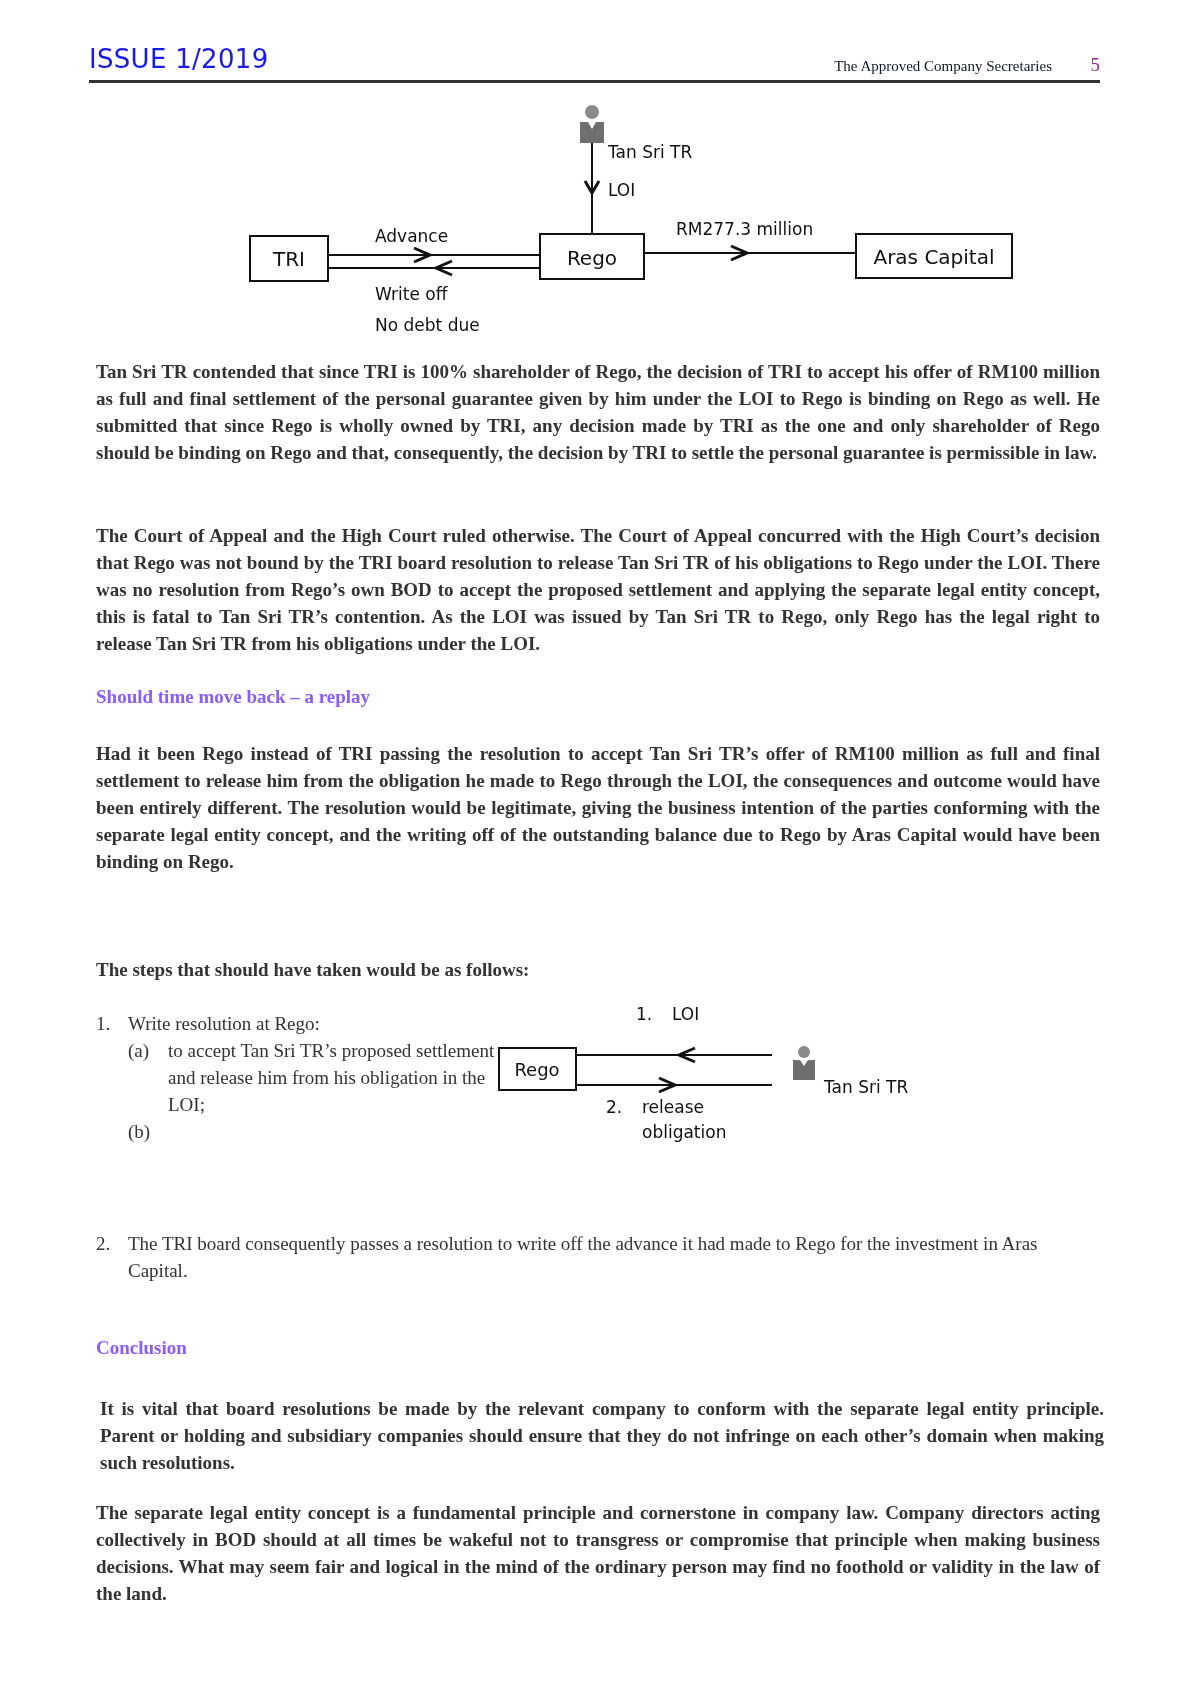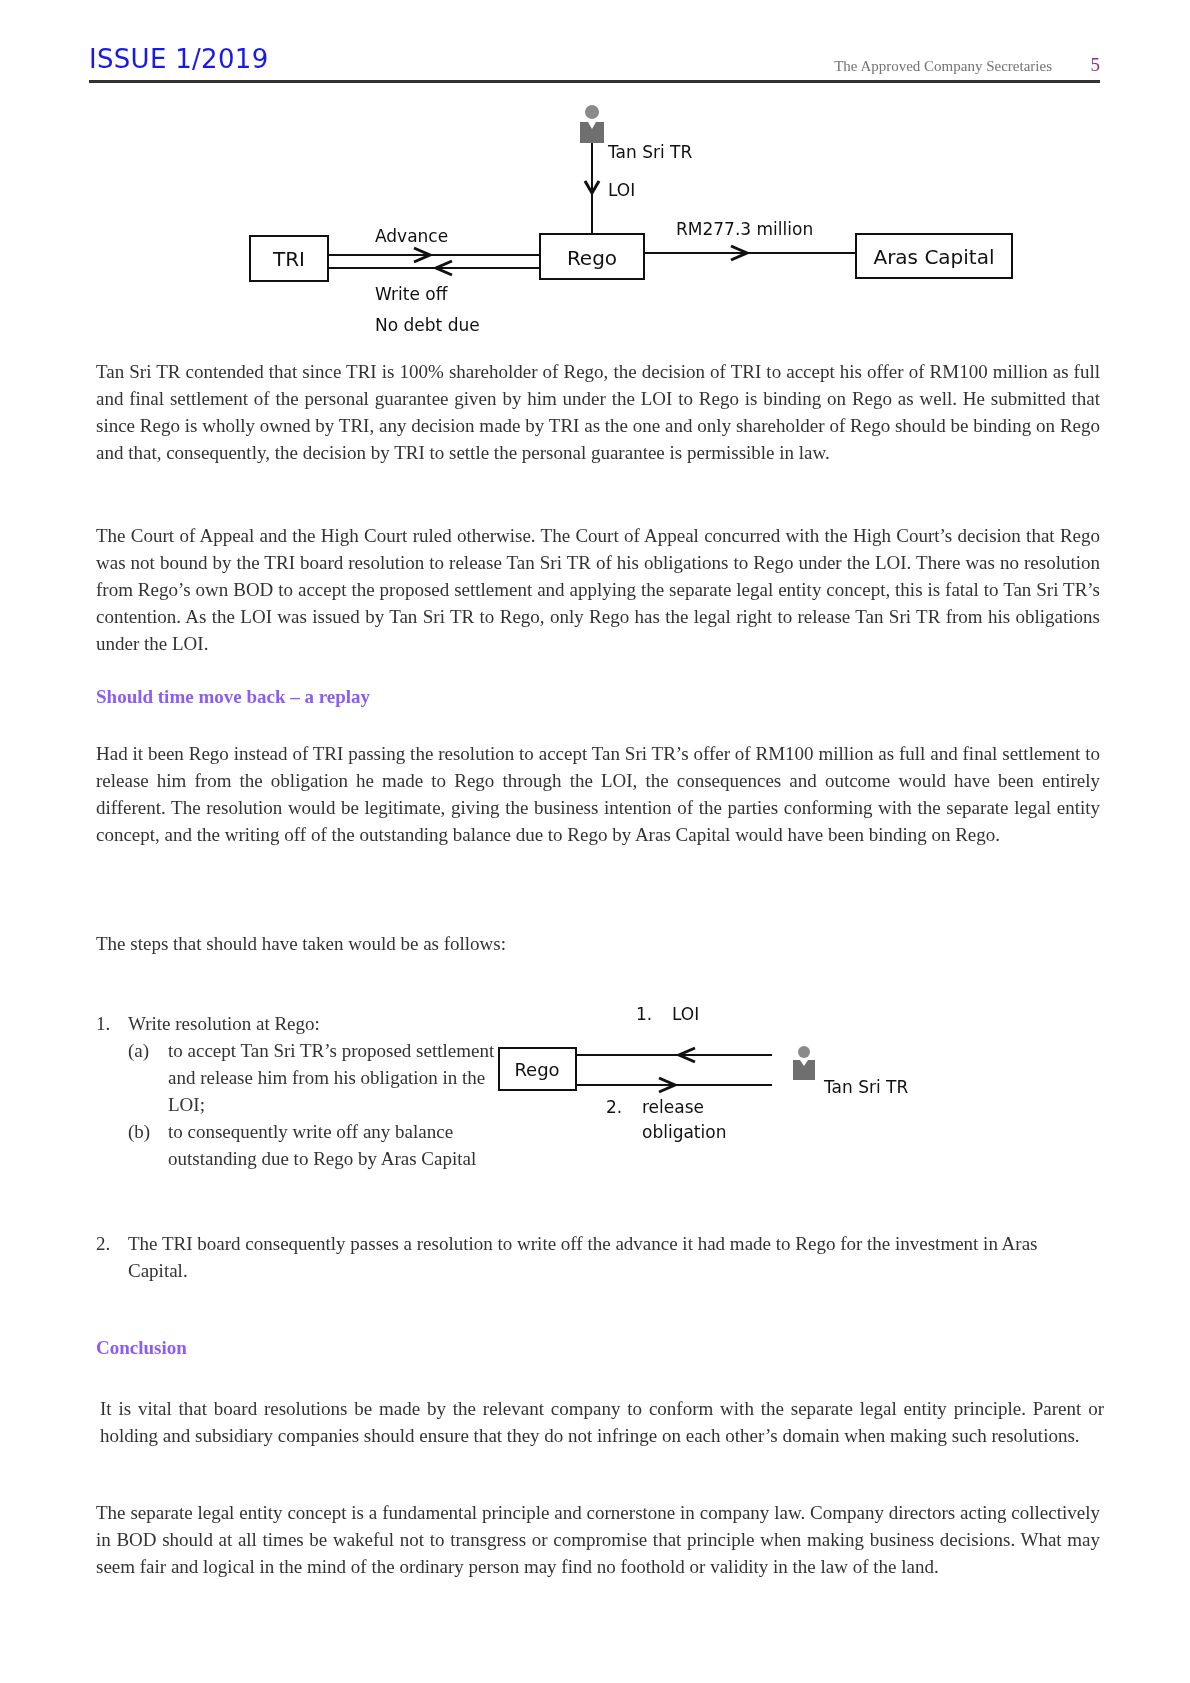--- a/index.html
+++ b/index.html
@@ -1,26 +1,26 @@
 <!DOCTYPE html>
 <html><head>
   <meta charset="utf-8">
   <style>
     html, body { margin: 0; padding: 0; background: #ffffff; }
     body { width: 1190px; height: 1683px; position: relative; overflow: hidden;
            font-family: "Liberation Sans", sans-serif; color: #2a2a2a; }
     .header { position: absolute; left: 89px; top: 44px; width: 1011px; height: 40px; }
     .issue { position: absolute; left: 0; top: 0; font-family: "DejaVu Sans", sans-serif; font-size: 26px; color: #1a1ae6; letter-spacing: 0.3px; text-align: right; }
-    .journal { position: absolute; right: 48px; top: 14px; font-family: "Liberation Serif", serif; font-size: 15px; color: #737373; }
+    .journal { position: absolute; right: 48px; top: 14px; font-family: "Liberation Serif", serif; font-size: 15px; color: #0f172a; }
     .pageno { position: absolute; right: 0; top: 10px; font-family: "Liberation Serif", serif; font-size: 19px; color: #8a2d8e; }
     .rule { position: absolute; left: 89px; top: 80px; width: 1011px; height: 3px; background: #333333; }
 
     .diagram-text { font-family: "DejaVu Sans", sans-serif; fill: #111111; }
 
-    .para { position: absolute; left: 96px; width: 1004px; font-family: "Liberation Serif", serif; font-size: 19px; line-height: 27px; color: #333333; text-align: justify; }
+    .para { position: absolute; left: 96px; width: 1004px; font-family: "Liberation Serif", serif; font-size: 19px; line-height: 27px; color: #333333; text-align: justify; font-weight: bold; }
     .heading { position: absolute; left: 96px; font-family: "Liberation Serif", serif; font-weight: bold; font-size: 19px; color: #8b5cf6; }
 
     .steps { position: absolute; left: 96px; top: 1010px; width: 400px; font-family: "Liberation Serif", serif; font-size: 19px; line-height: 27px; color: #333333; }
     .step-row { position: relative; padding-left: 32px; }
     .step-num { position: absolute; left: 0; top: 0; }
     .sub-row { position: relative; padding-left: 72px; }
     .sub-num { position: absolute; left: 32px; top: 0; }
 
     .step2 { position: absolute; left: 96px; top: 1230px; width: 1004px; font-family: "Liberation Serif", serif; font-size: 19px; line-height: 27px; color: #333333; }
     .step2 .step-row { padding-left: 32px; }
@@ -67,34 +67,33 @@
 
   <line x1="644" y1="253" x2="856" y2="253" stroke="#111" stroke-width="2"></line>
   <path d="M731 246 L747 253 L731 260" fill="none" stroke="#111" stroke-width="3"></path>
   <text class="diagram-text" x="676" y="235" font-size="17">RM277.3 million</text>
 </svg>
 
 <p class="para" style="top:358px;margin:0;">Tan Sri TR contended that since TRI is 100% shareholder of Rego, the decision of TRI to accept his offer of RM100 million as full and final settlement of the personal guarantee given by him under the LOI to Rego is binding on Rego as well. He submitted that since Rego is wholly owned by TRI, any decision made by TRI as the one and only shareholder of Rego should be binding on Rego and that, consequently, the decision by TRI to settle the personal guarantee is permissible in law.</p>
 <p class="para" style="top:522px;margin:0;">The Court of Appeal and the High Court ruled otherwise. The Court of Appeal concurred with the High Court’s decision that Rego was not bound by the TRI board resolution to release Tan Sri TR of his obligations to Rego under the LOI. There was no resolution from Rego’s own BOD to accept the proposed settlement and applying the separate legal entity concept, this is fatal to Tan Sri TR’s contention. As the LOI was issued by Tan Sri TR to Rego, only Rego has the legal right to release Tan Sri TR from his obligations under the LOI.</p>
 <div class="heading" style="top:686px;">Should time move back – a replay</div>
 <p class="para" style="top:740px;margin:0;">Had it been Rego instead of TRI passing the resolution to accept Tan Sri TR’s offer of RM100 million as full and final settlement to release him from the obligation he made to Rego through the LOI, the consequences and outcome would have been entirely different. The resolution would be legitimate, giving the business intention of the parties conforming with the separate legal entity concept, and the writing off of the outstanding balance due to Rego by Aras Capital would have been binding on Rego.</p>
-<p class="para" style="top:930px;margin:0;">The steps that should have taken would be as follows:</p>
+<p class="para" style="top:956px;margin:0;">The steps that should have taken would be as follows:</p>
 
 <div class="steps">
   <div class="step-row">
     <span class="step-num">1.</span>
     <span>Write resolution at Rego:</span>
   </div>
   <div class="sub-row">
     <span class="sub-num">(a)</span>
     <span>to accept Tan Sri TR’s proposed settlement and release him from his obligation in the LOI;</span>
   </div>
   <div class="sub-row">
     <span class="sub-num">(b)</span>
-    <span>to consequently write off any balance outstanding due to Rego by Aras Capital</span>
   </div>
 </div>
 
 <svg style="position:absolute;left:0;top:995px;" width="1190" height="150" viewBox="0 995 1190 150">
   <text class="diagram-text" x="636" y="1020" font-size="17">1.</text>
   <text class="diagram-text" x="672" y="1020" font-size="17">LOI</text>
 
   <rect x="499" y="1048" width="77" height="42" fill="#fff" stroke="#111" stroke-width="2"></rect>
   <text class="diagram-text" x="537" y="1076" font-size="18" text-anchor="middle">Rego</text>
 

